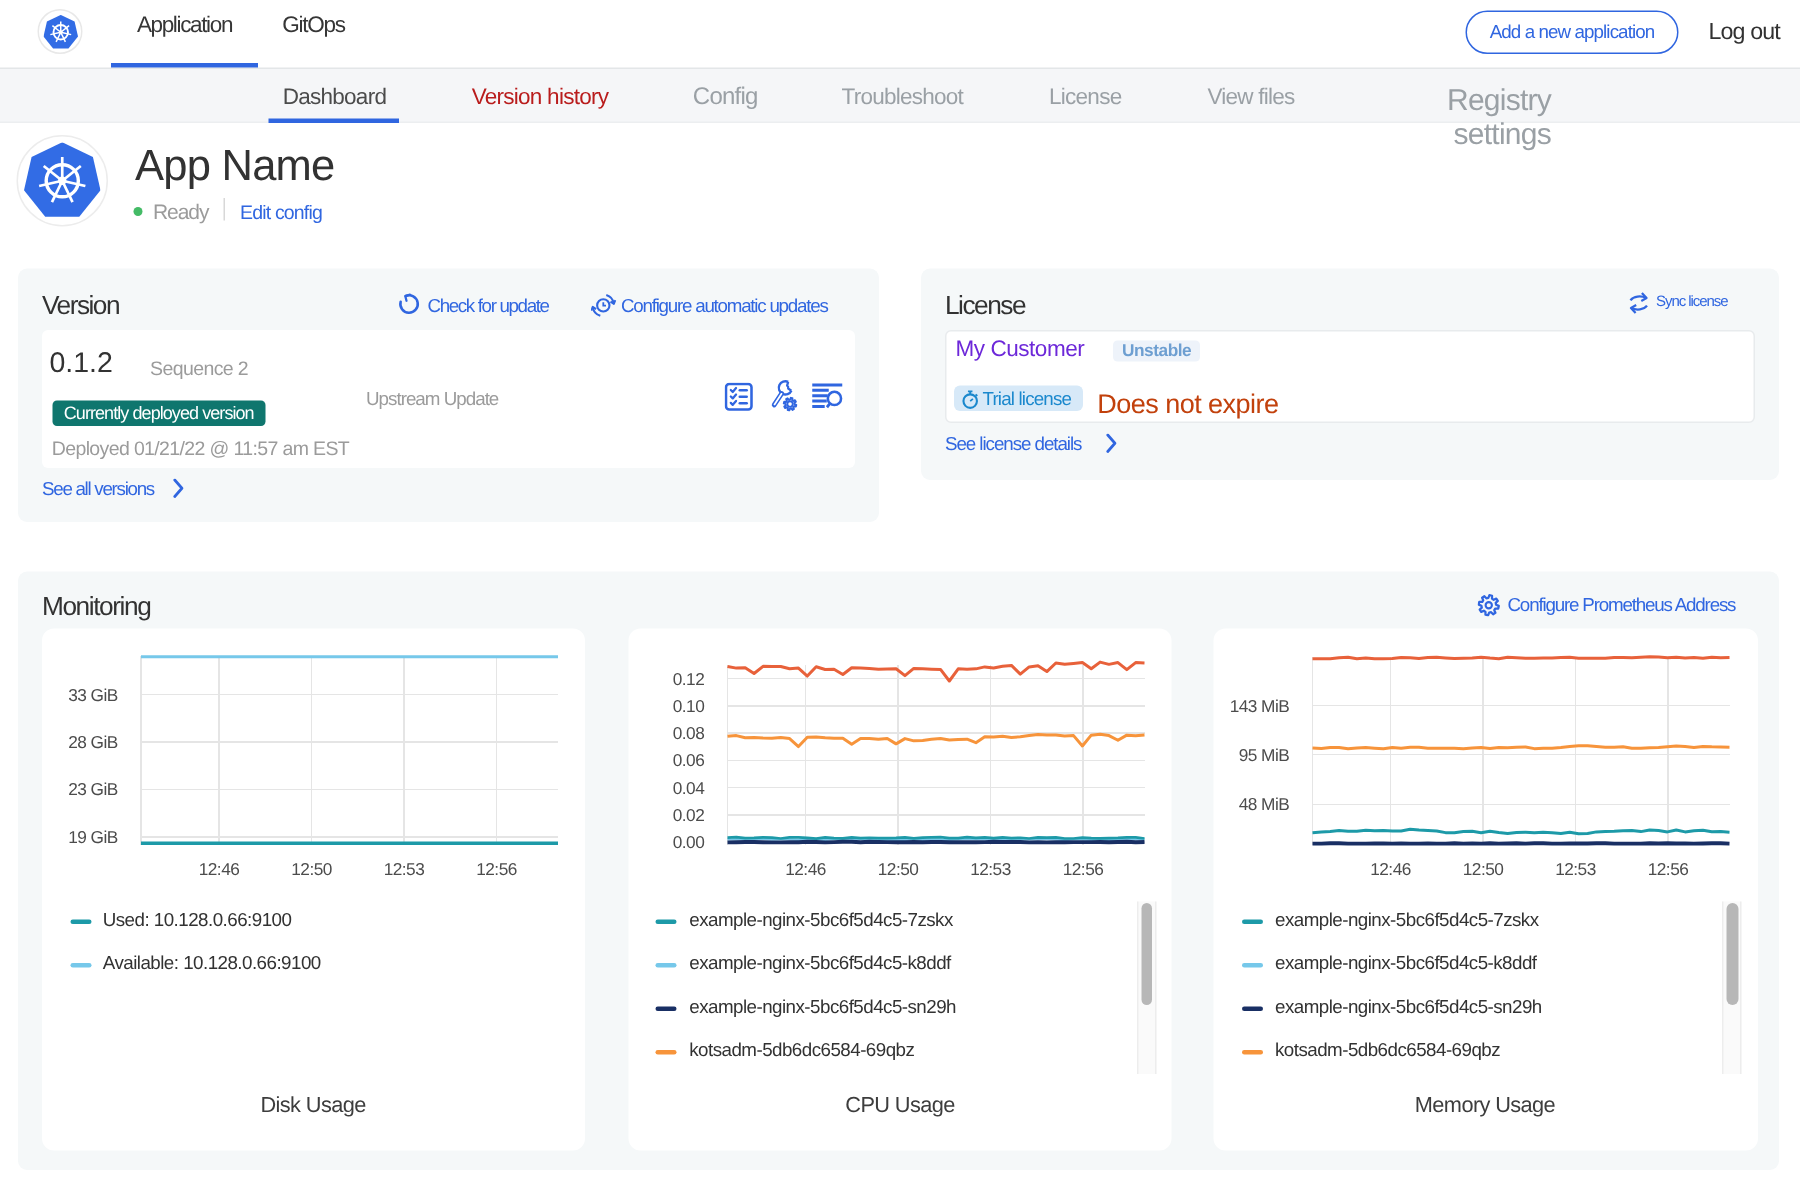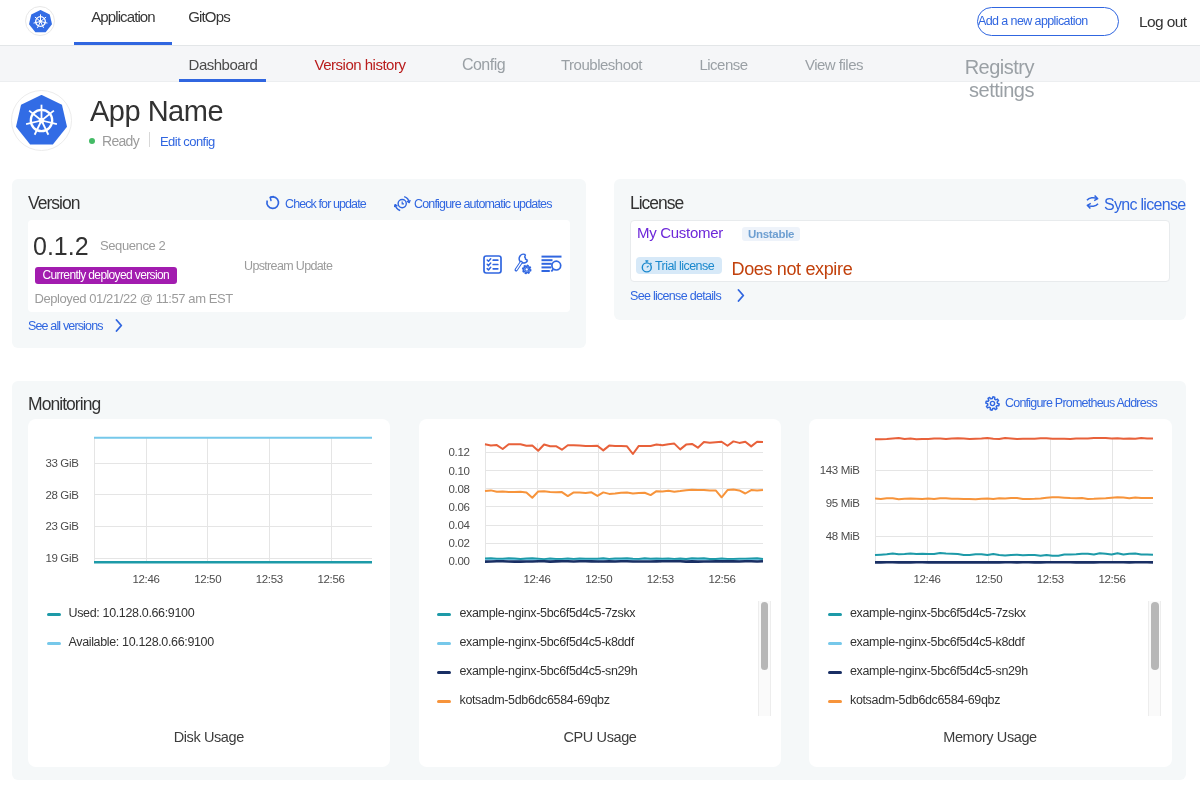--- a/index.html
+++ b/index.html
@@ -17,21 +17,21 @@
         <line x1="11.5" y1="11.5" x2="8.41" y2="17.92"></line>
         <line x1="11.5" y1="11.5" x2="4.55" y2="13.09"></line>
         <line x1="11.5" y1="11.5" x2="5.93" y2="7.05"></line>
       </g>
 <circle cx="11.5" cy="11.5" r="4.83" fill="none" stroke="#fff" stroke-width="1.30"></circle>
 <circle cx="11.5" cy="11.5" r="1.26" fill="#fff"></circle>
 </svg></div>
 <div class="abs b" style="left:74px;top:7.5px;width:98px;text-align:center;font-size:15px;letter-spacing:-0.9px;color:#363636">Application</div>
 <div class="abs" style="left:74px;top:42px;width:98px;height:3px;background:#3066e0"></div>
 <div class="abs b" style="left:164px;top:7.5px;width:90px;text-align:center;font-size:15px;letter-spacing:-0.85px;color:#363636">GitOps</div>
-<div class="abs b" style="left:977px;top:7px;width:142px;height:29px;border:1px solid #3066e0;border-radius:15px;line-height:27px;font-size:12.5px;letter-spacing:-0.6px;color:#3066e0">Add a new application</div>
+<div class="abs b" style="left:977px;top:7px;width:142px;height:29px;border:1px solid #3066e0;border-radius:15px;text-align:center;line-height:27px;font-size:12.5px;letter-spacing:-0.6px;color:#3066e0">Add a new application</div>
 <div class="abs" style="left:1139px;top:13px;font-size:15.5px;letter-spacing:-0.6px;color:#323232;font-weight:500">Log out</div>
 <div class="abs" style="left:0;top:46px;width:1200px;height:36px;background:#f5f6f8;border-bottom:1px solid #eceef0"></div>
 <div class="abs" style="left:179px;top:56px;width:88px;text-align:center;font-size:15px;letter-spacing:-0.5px;font-weight:500;color:#4b4b4b">Dashboard</div>
 <div class="abs" style="left:304px;top:56px;width:112px;text-align:center;font-size:15px;letter-spacing:-0.5px;color:#b91c1c">Version history</div>
 <div class="abs" style="left:453px;top:56px;width:61px;text-align:center;font-size:16px;letter-spacing:-0.5px;color:#9aa0a5">Config</div>
 <div class="abs" style="left:551px;top:56px;width:101px;text-align:center;font-size:15px;letter-spacing:-0.5px;color:#9aa0a5">Troubleshoot</div>
 <div class="abs" style="left:690px;top:56px;width:67px;text-align:center;font-size:15px;letter-spacing:-0.5px;color:#9aa0a5">License</div>
 <div class="abs" style="left:795px;top:56px;width:78px;text-align:center;font-size:15px;letter-spacing:-0.5px;color:#9aa0a5">View files</div>
 <div class="abs" style="left:910px;top:56px;width:124px;text-align:right;font-size:20px;letter-spacing:-0.5px;color:#9aa0a5">Registry settings</div>
 <div class="abs" style="left:179px;top:79px;width:87px;height:3px;background:#3066e0"></div>
@@ -65,23 +65,23 @@
 <svg style="position:absolute;left:394px;top:194.5px" width="17" height="17" viewBox="0 0 17 17">
 <circle cx="8.2" cy="8.6" r="4.1" fill="none" stroke="#3066e0" stroke-width="1.4"></circle>
 <path d="M8.2 6.5 V8.8 H10.0" fill="none" stroke="#3066e0" stroke-width="1.2"></path>
 <path d="M10.2 1.7 A7.2 7.2 0 0 1 15.2 7.5" fill="none" stroke="#3066e0" stroke-width="1.4"></path>
 <path d="M13.0 6.1 L15.25 7.6 L16.2 5.1" fill="none" stroke="#3066e0" stroke-width="1.3" stroke-linejoin="round"></path>
 <path d="M6.2 15.5 A7.2 7.2 0 0 1 1.2 9.7" fill="none" stroke="#3066e0" stroke-width="1.4"></path>
 <path d="M3.4 11.1 L1.15 9.6 L0.2 12.1" fill="none" stroke="#3066e0" stroke-width="1.3" stroke-linejoin="round"></path>
 </svg>
 <div class="abs b" style="left:414px;top:196.5px;font-size:12.5px;letter-spacing:-0.82px;color:#3066e0">Configure automatic updates</div>
 <div class="abs" style="left:28px;top:219.5px;width:542px;height:92px;background:#fff;border-radius:4px"></div>
-<div class="abs b" style="left:33px;top:232px;font-size:25px;letter-spacing:0px;color:#323232">0.1.2</div>
+<div class="abs b" style="left:33px;top:232px;font-size:19px;letter-spacing:0px;color:#323232">0.1.2</div>
 <div class="abs" style="left:100px;top:238px;font-size:13px;letter-spacing:-0.4px;color:#9b9b9b">Sequence 2</div>
-<div class="abs b" style="left:34.5px;top:266.5px;height:17.5px;line-height:17.5px;padding:0 8px;border-radius:3px;background:#a21caf;color:#fff;font-size:12px;letter-spacing:-0.62px">Currently deployed version</div>
+<div class="abs b" style="left:34.5px;top:266.5px;height:17.5px;line-height:17.5px;padding:0 8px;border-radius:3px;background:#0f766e;color:#fff;font-size:12px;letter-spacing:-0.62px">Currently deployed version</div>
 <div class="abs" style="left:34.5px;top:290.5px;font-size:13px;letter-spacing:-0.42px;color:#9b9b9b">Deployed 01/21/22 @ 11:57 am EST</div>
 <div class="abs b" style="left:244px;top:259px;font-size:12.5px;letter-spacing:-0.65px;color:#9b9b9b">Upstream Update</div>
 <svg style="position:absolute;left:483px;top:255px" width="19" height="19" viewBox="0 0 19 19">
 <rect x="1" y="1" width="17" height="17" rx="2.2" fill="none" stroke="#3066e0" stroke-width="1.7"></rect>
 <g fill="none" stroke="#3066e0" stroke-width="1.5" stroke-linecap="round" stroke-linejoin="round">
 <path d="M4.2 5.0 l1.3 1.3 l2.2-2.6"></path>
       <path d="M4.2 9.3 l1.3 1.3 l2.2-2.6"></path>
       <path d="M4.2 13.6 l1.3 1.3 l2.2-2.6"></path>
 </g>
 <g stroke="#3066e0" stroke-width="1.7" stroke-linecap="round">
@@ -114,21 +114,21 @@
 <path d="M1.5 1 L6.3 6.5 L1.5 12" fill="none" stroke="#3066e0" stroke-width="1.8" stroke-linecap="round" stroke-linejoin="round"></path>
   </svg>
 <div class="abs" style="left:614px;top:179px;width:571.5px;height:141px;background:#f5f8f9;border-radius:6px"></div>
 <div class="abs b" style="left:630px;top:192.5px;font-size:17.5px;letter-spacing:-1px;color:#323232">License</div>
 <svg style="position:absolute;left:1086px;top:194px" width="13" height="16" viewBox="0 0 13 16">
 <path d="M1 6.2 C3 3.4 8 3.0 11.4 4.6" fill="none" stroke="#3066e0" stroke-width="1.5"></path>
 <path d="M8.6 1.4 L11.7 4.7 L8.2 6.6" fill="none" stroke="#3066e0" stroke-width="1.5" stroke-linejoin="round"></path>
 <path d="M12 9.8 C10 12.6 5 13.0 1.6 11.4" fill="none" stroke="#3066e0" stroke-width="1.5"></path>
 <path d="M4.4 14.6 L1.3 11.3 L4.8 9.4" fill="none" stroke="#3066e0" stroke-width="1.5" stroke-linejoin="round"></path>
 </svg>
-<div class="abs b" style="left:1104px;top:196px;font-size:16px;letter-spacing:-0.7px;color:#3066e0">Sync license</div>
+<div class="abs b" style="left:1104px;top:196px;font-size:10px;letter-spacing:-0.7px;color:#3066e0">Sync license</div>
 <div class="abs" style="left:630px;top:219.5px;width:540px;height:62px;background:#fff;border:1px solid #e8ebed;border-radius:4px"></div>
 <div class="abs b" style="left:637px;top:224px;font-size:15px;letter-spacing:-0.3px;color:#6d28d9">My Customer</div>
 <div class="abs" style="left:742px;top:226.5px;height:14.5px;line-height:14.5px;padding:0 6px;border-radius:3px;background:#eef3fa;color:#6e9fd1;font-size:11.5px;letter-spacing:-0.3px;font-weight:bold">Unstable</div>
 <div class="abs" style="left:636px;top:257px;width:86px;height:17px;background:#d7e9f8;border-radius:4px">
     <svg style="position:absolute;left:4.5px;top:2.5px" width="12" height="13" viewBox="0 0 12 13">
 <circle cx="5.8" cy="7.4" r="4.5" fill="none" stroke="#1a88cd" stroke-width="1.4"></circle>
 <path d="M4.3 0.9 H7.3 M5.8 1.0 V2.6" stroke="#1a88cd" stroke-width="1.3"></path>
 <path d="M9.4 2.9 L10.5 4.0" stroke="#1a88cd" stroke-width="1.2"></path>
 <path d="M5.8 7.4 L7.6 5.9" stroke="#1a88cd" stroke-width="1.2"></path>
 </svg>

